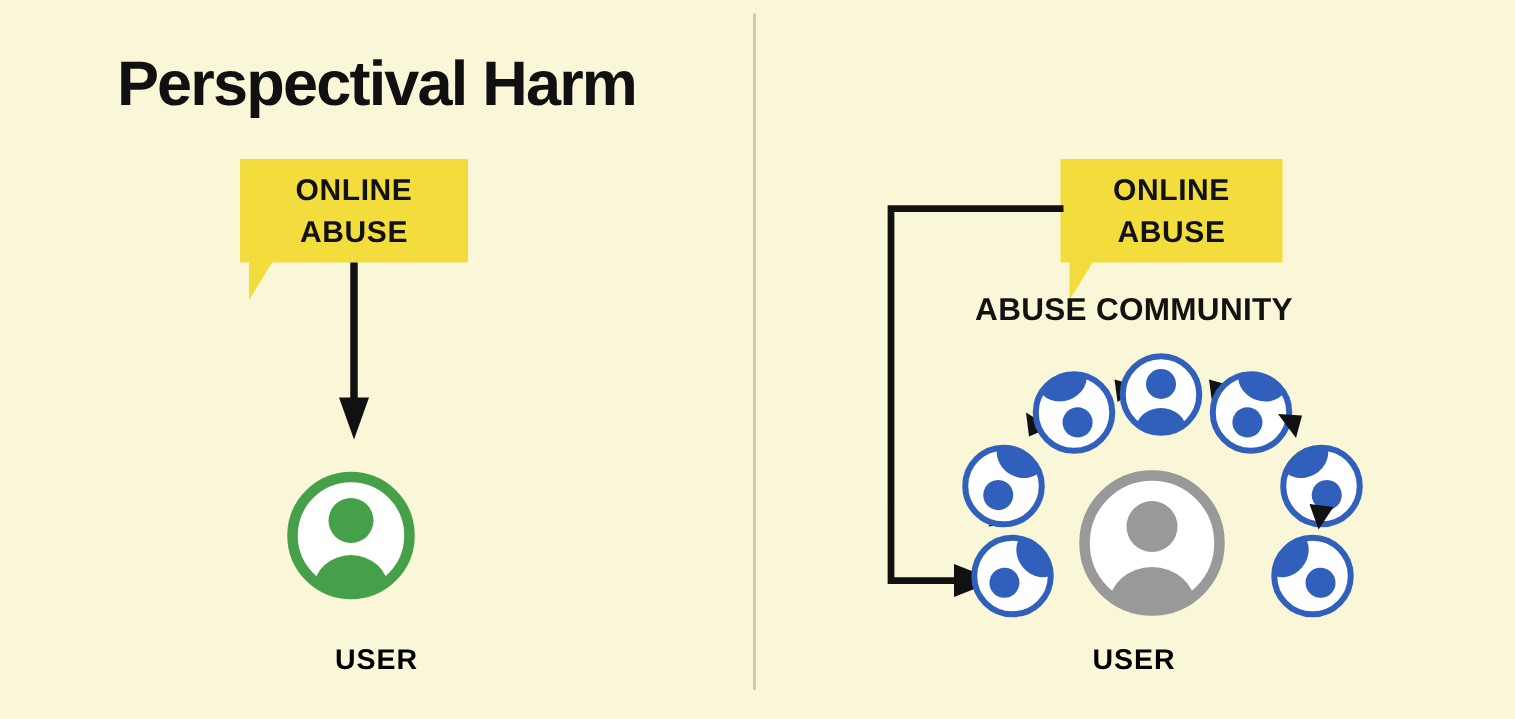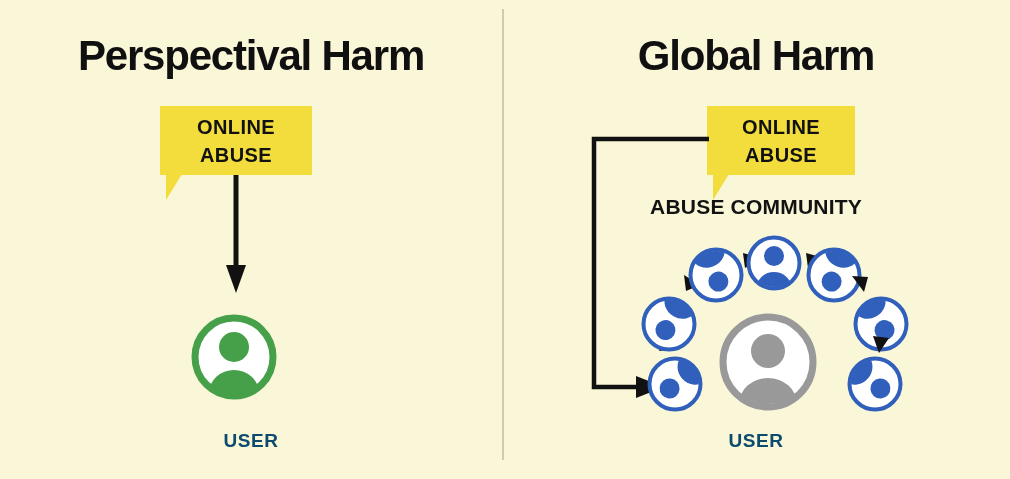--- a/index.html
+++ b/index.html
@@ -69,21 +69,21 @@
     border-left: 16px solid #f2dd3c;
     border-bottom: 26px solid transparent;
   }
 
   .caption {
     position: absolute;
     text-align: center;
     font-size: 19px;
     font-weight: bold;
     letter-spacing: 0.6px;
-    color: #0c4a6e;
+    color: #000000;
     white-space: nowrap;
   }
 
   .section-label {
     position: absolute;
     width: 100%;
     text-align: center;
     font-size: 21px;
     font-weight: bold;
     letter-spacing: 0.2px;
@@ -126,21 +126,20 @@
       </g>
     </svg>
 
     <div class="caption" style="left:0; top:418px; width:502px;">USER</div>
   </div>
 
   <div class="divider"></div>
 
   <div class="panel" id="panel-right">
 
-    <div class="panel-title">Global Harm</div>
 
     <div class="bubble" style="left:205px; top:94px; width:148px; height:69px;">
       <span class="line">ONLINE</span>
       <span class="line">ABUSE</span>
     </div>
     <div class="bubble-tail" style="left:211px; top:162px;"></div>
 
     <svg class="node" style="left:82px; top:122px;" width="140" height="270">
       <path d="M 125 5 L 10 5 L 10 253 L 56 253" fill="none" stroke="#111111" stroke-width="4.5"></path>
       <polygon points="80,253 52,242 52,264" fill="#111111"></polygon>

